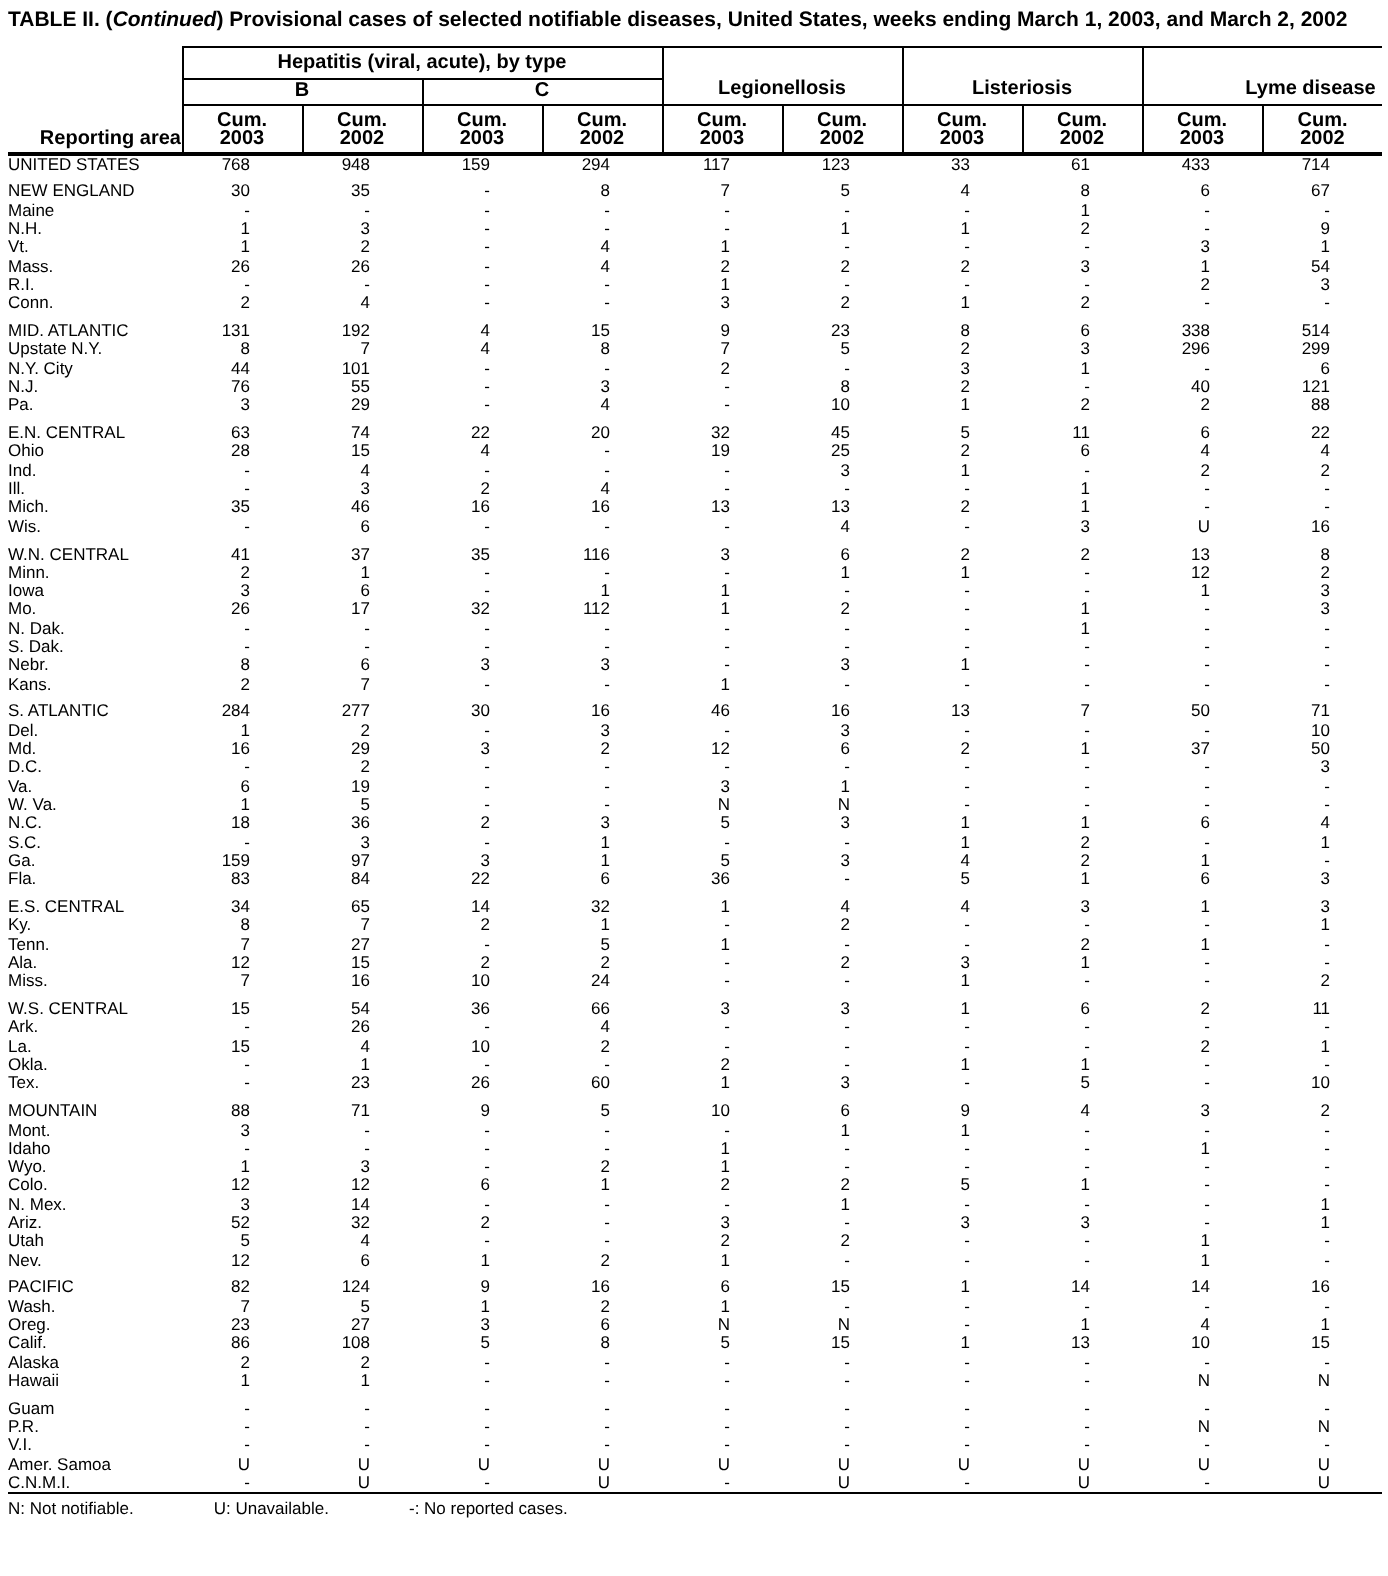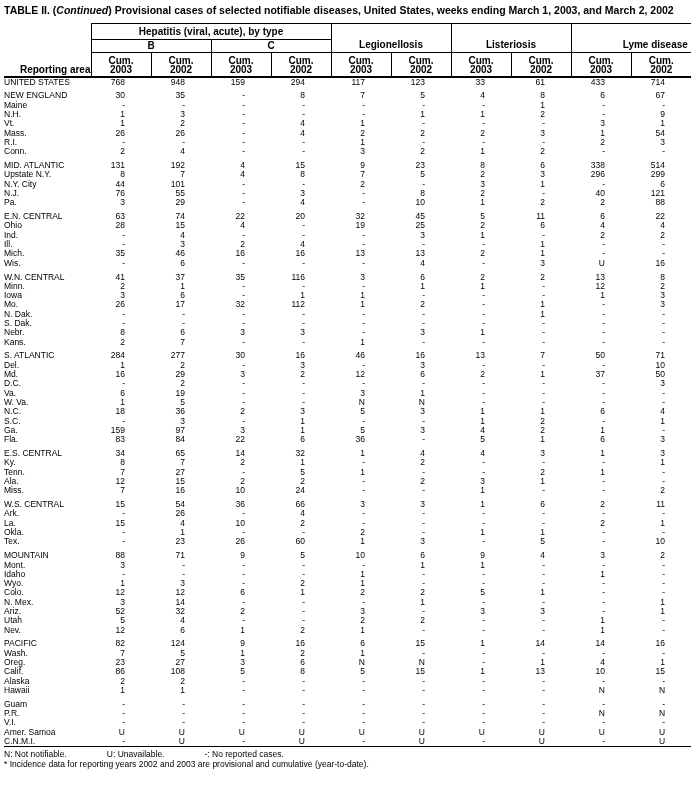--- a/index.html
+++ b/index.html
@@ -1040,16 +1040,15 @@
           <td class="num">-</td>
           <td class="num">U</td>
         </tr>
       </tbody>
   </table>
 
   <div class="footnotes">
     <div class="footline">
       <span class="seg">N: Not notifiable.</span><span class="seg">U: Unavailable.</span><span>-: No reported cases.</span>
     </div>
-    <div>* Incidence data for reporting years 2002 and 2003 are provisional and cumulative (year-to-date).</div>
   </div>
 
 </div>
 
 </body></html>

